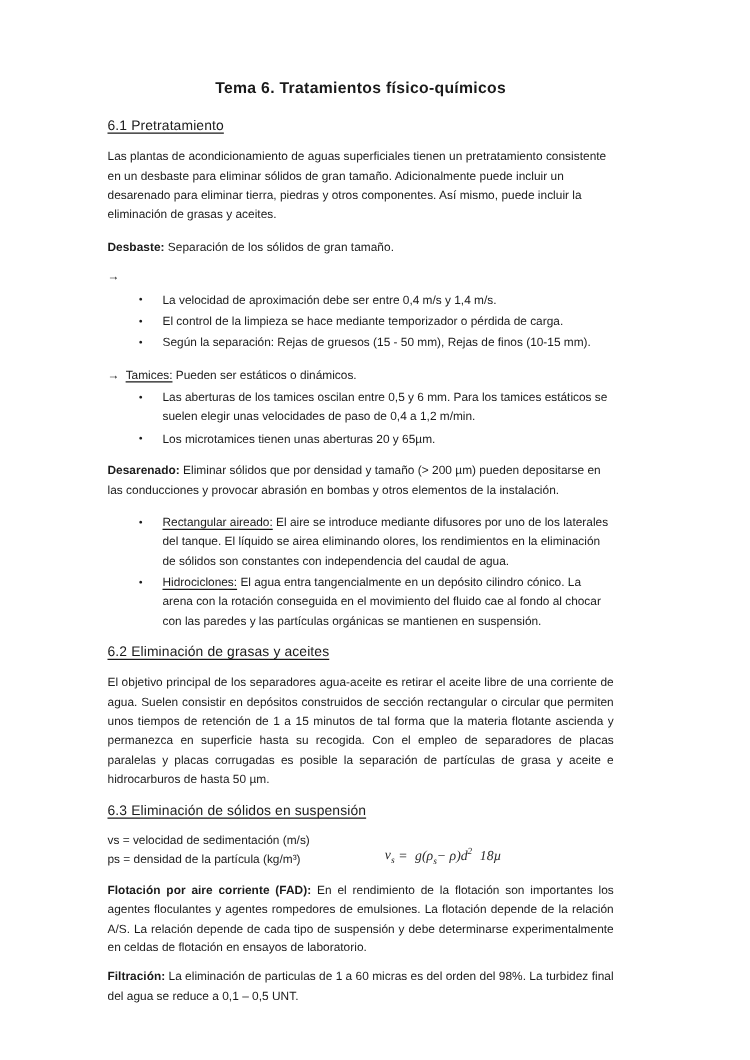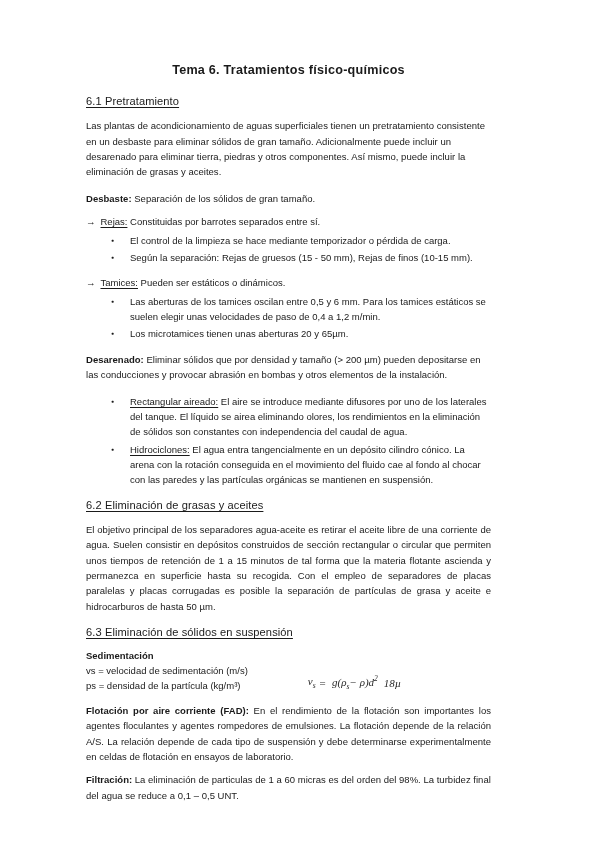--- a/index.html
+++ b/index.html
@@ -156,24 +156,24 @@
   <h2 class="section-heading">6.1 Pretratamiento</h2>
 
   <p class="body-text">Las plantas de acondicionamiento de aguas superficiales tienen un pretratamiento consistente en un desbaste para eliminar sólidos de gran tamaño. Adicionalmente puede incluir un desarenado para eliminar tierra, piedras y otros componentes. Así mismo, puede incluir la eliminación de grasas y aceites.</p>
 
   <p class="body-text tight">
     <span class="lead">Desbaste:</span><span> Separación de los sólidos de gran tamaño.</span>
   </p>
 
   <div class="arrow-line">
     <span class="arrow-glyph">→</span>
-    <span><span class="u">Rejas:</span><span> Constituidas por barrotes separados entre sí.</span></span>
   </div>
 
   <ul class="bullets">
+    <li>La velocidad de aproximación debe ser entre 0,4 m/s y 1,4 m/s.</li>
     <li>El control de la limpieza se hace mediante temporizador o pérdida de carga.</li>
     <li>Según la separación: Rejas de gruesos (15 - 50 mm), Rejas de finos (10-15 mm).</li>
   </ul>
 
   <div class="arrow-line">
     <span class="arrow-glyph">→</span>
     <span><span class="u">Tamices:</span><span> Pueden ser estáticos o dinámicos.</span></span>
   </div>
 
   <ul class="bullets">
@@ -189,21 +189,20 @@
     <li><span class="u">Rectangular aireado:</span><span> El aire se introduce mediante difusores por uno de los laterales del tanque. El líquido se airea eliminando olores, los rendimientos en la eliminación de sólidos son constantes con independencia del caudal de agua.</span></li>
     <li><span class="u">Hidrociclones:</span><span> El agua entra tangencialmente en un depósito cilindro cónico. La arena con la rotación conseguida en el movimiento del fluido cae al fondo al chocar con las paredes y las partículas orgánicas se mantienen en suspensión.</span></li>
   </ul>
 
   <h2 class="section-heading">6.2 Eliminación de grasas y aceites</h2>
 
   <p class="body-text justify">El objetivo principal de los separadores agua-aceite es retirar el aceite libre de una corriente de agua. Suelen consistir en depósitos construidos de sección rectangular o circular que permiten unos tiempos de retención de 1 a 15 minutos de tal forma que la materia flotante ascienda y permanezca en superficie hasta su recogida. Con el empleo de separadores de placas paralelas y placas corrugadas es posible la separación de partículas de grasa y aceite e hidrocarburos de hasta 50 µm.</p>
 
   <h2 class="section-heading">6.3 Eliminación de sólidos en suspensión</h2>
 
-  <div class="subhead">Sedimentación</div>
 
   <div class="formula-row">
     <div class="var-defs">
       <div>vs = velocidad de sedimentación (m/s)</div>
       <div>ps = densidad de la partícula (kg/m³)</div>
     </div>
     <div class="formula">
       <span><span>v</span><sub class="sm">s</sub></span>
       <span>=</span>
       <span class="frac">

